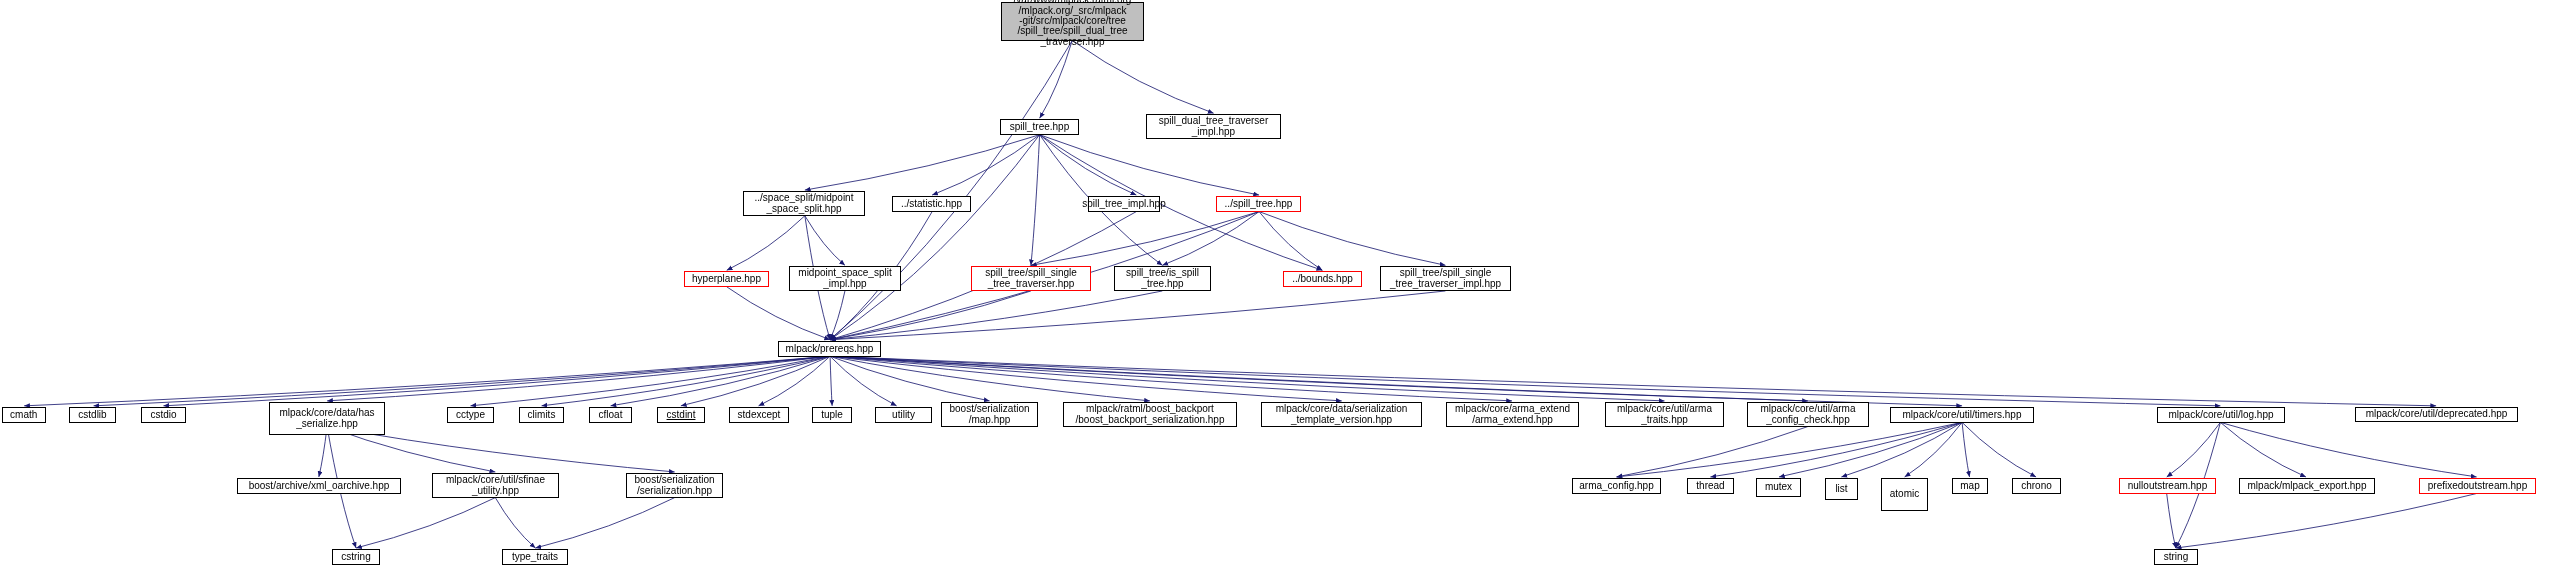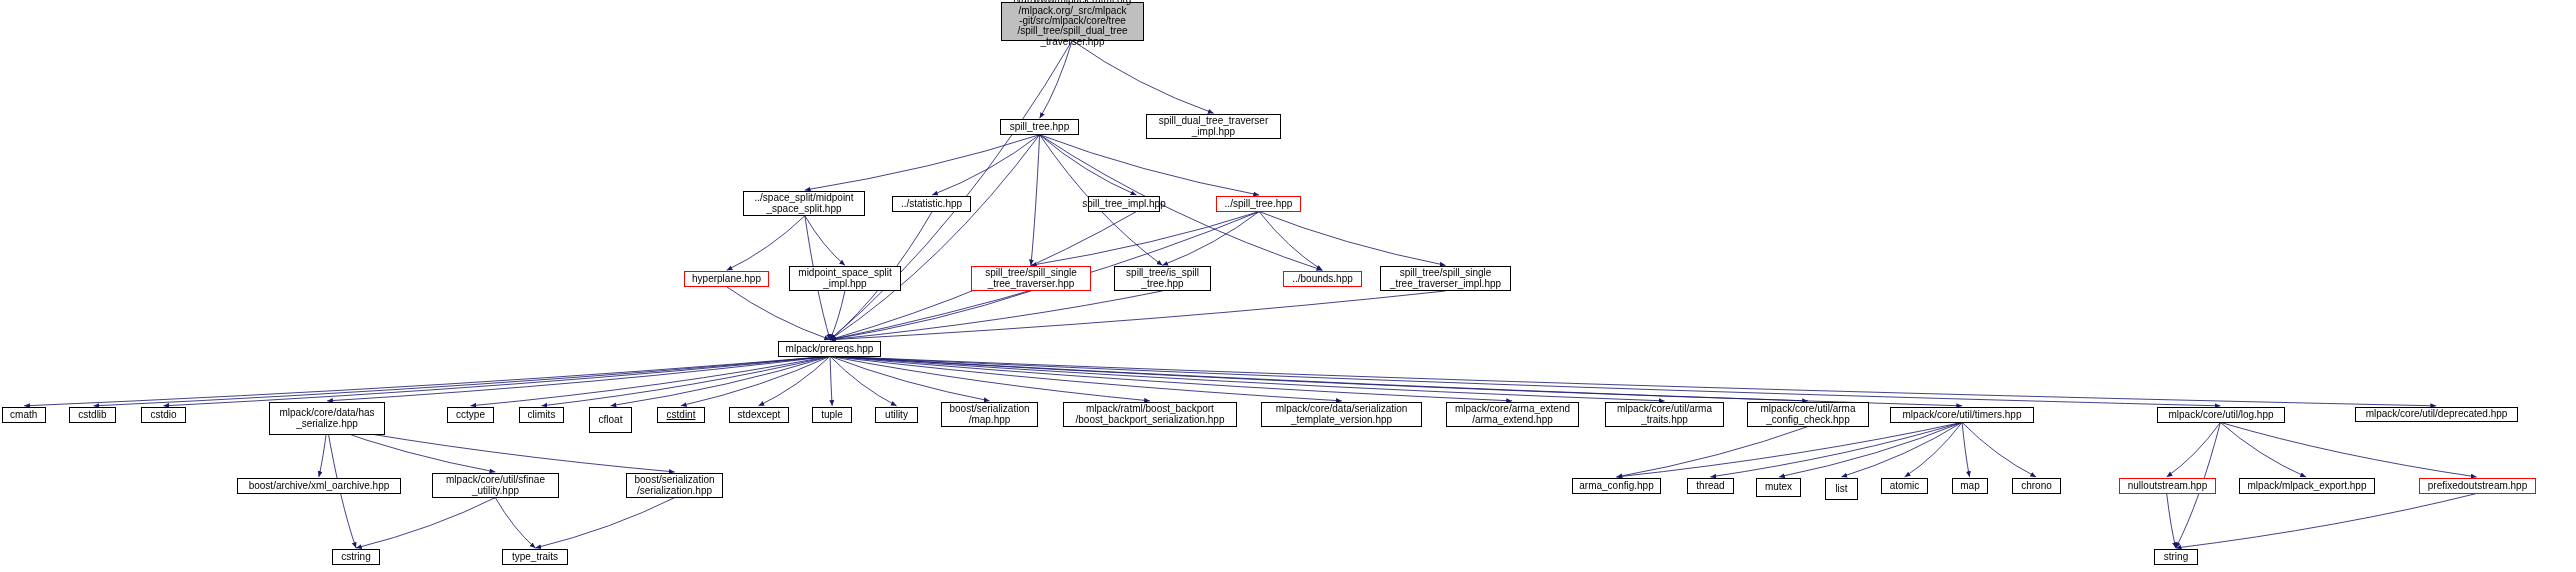--- a/index.html
+++ b/index.html
@@ -119,25 +119,25 @@
       <div class="node" style="left: 1380px; top: 266px; width: 131px; height: 25px;"><span>spill_tree/spill_single
 _tree_traverser_impl.hpp</span></div>
       <div class="node" style="left: 778px; top: 341px; width: 103px; height: 15.7px;"><span>mlpack/prereqs.hpp</span></div>
       <div class="node" style="left: 1.7px; top: 407px; width: 44px; height: 15.7px;"><span>cmath</span></div>
       <div class="node" style="left: 69px; top: 407px; width: 47px; height: 15.7px;"><span>cstdlib</span></div>
       <div class="node" style="left: 141px; top: 407px; width: 45px; height: 15.7px;"><span>cstdio</span></div>
       <div class="node" style="left: 269px; top: 402px; width: 116px; height: 33px;"><span>mlpack/core/data/has
 _serialize.hpp</span></div>
       <div class="node" style="left: 447px; top: 407px; width: 47px; height: 15.7px;"><span>cctype</span></div>
       <div class="node" style="left: 519px; top: 407px; width: 45px; height: 15.7px;"><span>climits</span></div>
-      <div class="node" style="left: 589px; top: 407px; width: 43px; height: 26px;"><span>cfloat</span></div>
+      <div class="node" style="left: 589px; top: 407px; width: 43px; height: 16px;"><span>cfloat</span></div>
       <div class="node" style="left: 657px; top: 407px; width: 48px; height: 15.7px; text-decoration: underline;"><span>cstdint</span></div>
       <div class="node" style="left: 729px; top: 407px; width: 60px; height: 15.7px;"><span>stdexcept</span></div>
       <div class="node" style="left: 812px; top: 407px; width: 40px; height: 15.7px;"><span>tuple</span></div>
-      <div class="node" style="left: 875px; top: 407px; width: 43px; height: 15.7px;"><span>utility</span></div>
+      <div class="node" style="left: 875px; top: 407px; width: 57px; height: 15.7px;"><span>utility</span></div>
       <div class="node" style="left: 941px; top: 402px; width: 97px; height: 25px;"><span>boost/serialization
 /map.hpp</span></div>
       <div class="node" style="left: 1063px; top: 402px; width: 174px; height: 25px;"><span>mlpack/ratml/boost_backport
 /boost_backport_serialization.hpp</span></div>
       <div class="node" style="left: 1261px; top: 402px; width: 161px; height: 25px;"><span>mlpack/core/data/serialization
 _template_version.hpp</span></div>
       <div class="node" style="left: 1446px; top: 402px; width: 133px; height: 25px;"><span>mlpack/core/arma_extend
 /arma_extend.hpp</span></div>
       <div class="node" style="left: 1605px; top: 402px; width: 119px; height: 25px;"><span>mlpack/core/util/arma
 _traits.hpp</span></div>
@@ -148,21 +148,21 @@
       <div class="node" style="left: 2355px; top: 407px; width: 163px; height: 15px;"><span>mlpack/core/util/deprecated.hpp</span></div>
       <div class="node" style="left: 237px; top: 478px; width: 164px; height: 15.7px;"><span>boost/archive/xml_oarchive.hpp</span></div>
       <div class="node" style="left: 432px; top: 473px; width: 127px; height: 25px;"><span>mlpack/core/util/sfinae
 _utility.hpp</span></div>
       <div class="node" style="left: 626px; top: 473px; width: 97px; height: 25px;"><span>boost/serialization
 /serialization.hpp</span></div>
       <div class="node" style="left: 1572px; top: 478px; width: 89px; height: 15.7px;"><span>arma_config.hpp</span></div>
       <div class="node" style="left: 1687px; top: 478px; width: 47px; height: 15.7px;"><span>thread</span></div>
       <div class="node" style="left: 1756px; top: 478px; width: 45px; height: 19px;"><span>mutex</span></div>
       <div class="node" style="left: 1825px; top: 478px; width: 33px; height: 22px;"><span>list</span></div>
-      <div class="node" style="left: 1881px; top: 478px; width: 47px; height: 16px; text-align: right;"><span>atomic</span></div>
+      <div class="node" style="left: 1881px; top: 478px; width: 47px; height: 33px; text-align: right;"><span>atomic</span></div>
       <div class="node" style="left: 1952px; top: 478px; width: 36px; height: 15.7px;"><span>map</span></div>
       <div class="node" style="left: 2012px; top: 478px; width: 49px; height: 15.7px;"><span>chrono</span></div>
       <div class="node red" style="left: 2119px; top: 478px; width: 97px; height: 15.7px;"><span>nulloutstream.hpp</span></div>
       <div class="node" style="left: 2239px; top: 478px; width: 136px; height: 15.7px;"><span>mlpack/mlpack_export.hpp</span></div>
       <div class="node red" style="left: 2419px; top: 478px; width: 117px; height: 15.7px;"><span>prefixedoutstream.hpp</span></div>
       <div class="node" style="left: 332px; top: 549px; width: 48px; height: 15.7px;"><span>cstring</span></div>
       <div class="node" style="left: 502px; top: 549px; width: 66px; height: 15.7px;"><span>type_traits</span></div>
       <div class="node" style="left: 2154px; top: 549px; width: 44px; height: 15.7px;"><span>string</span></div>
     </div>
 </div>

